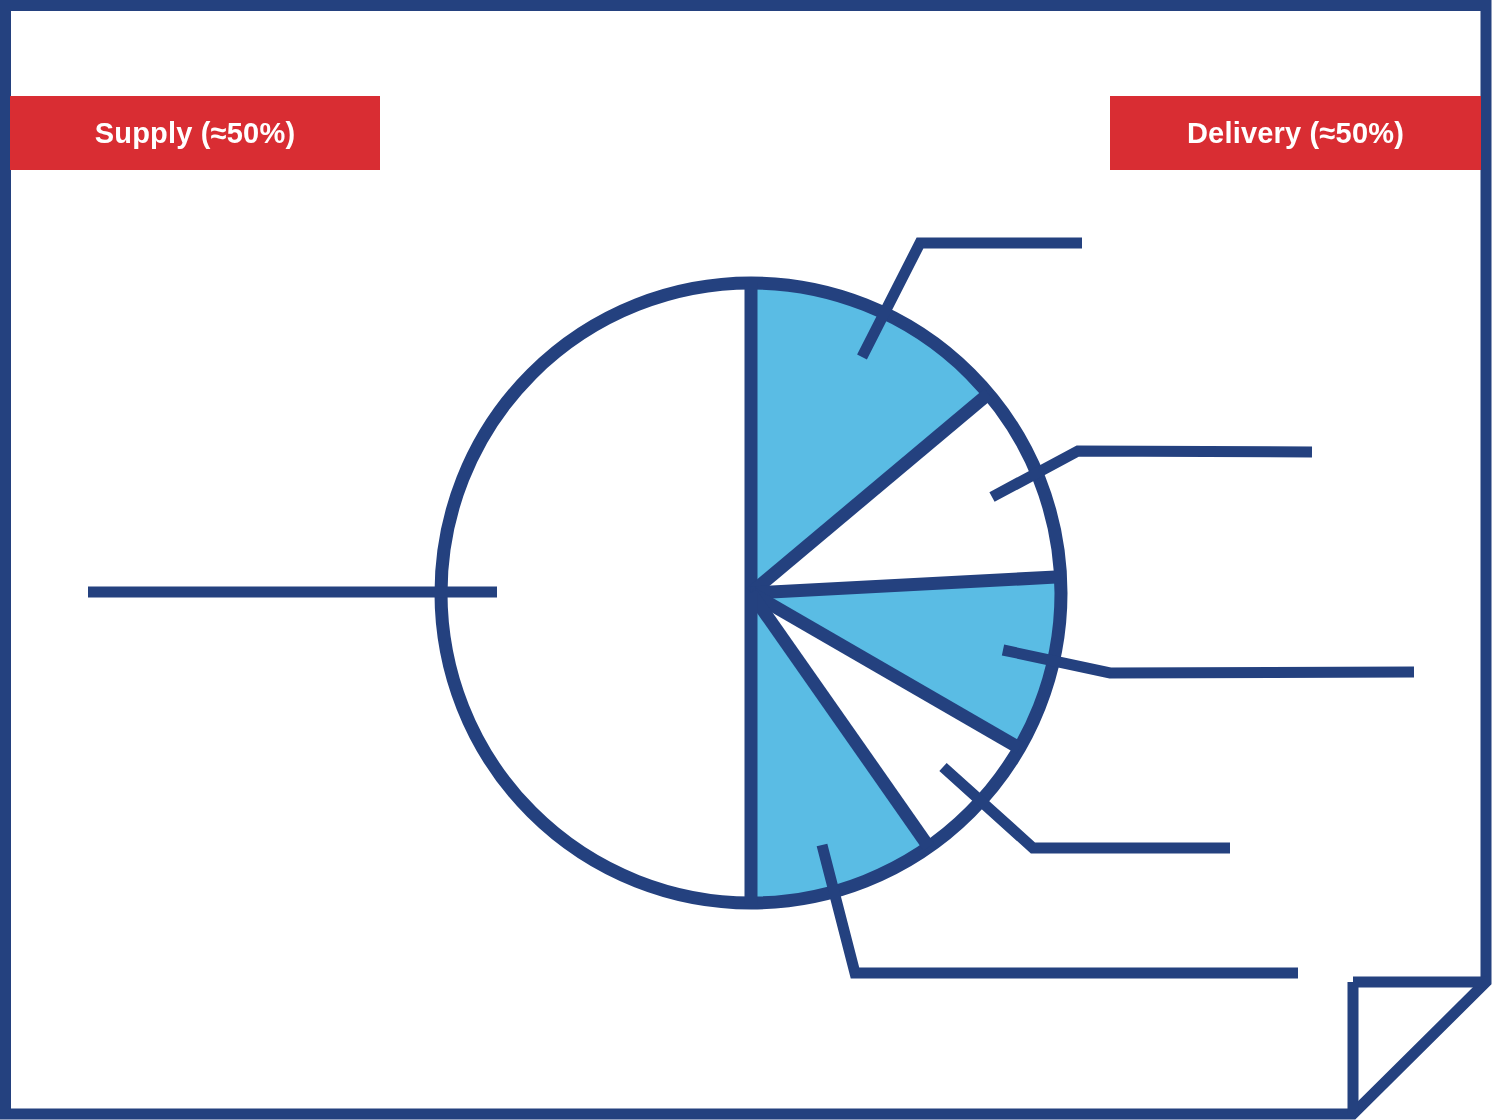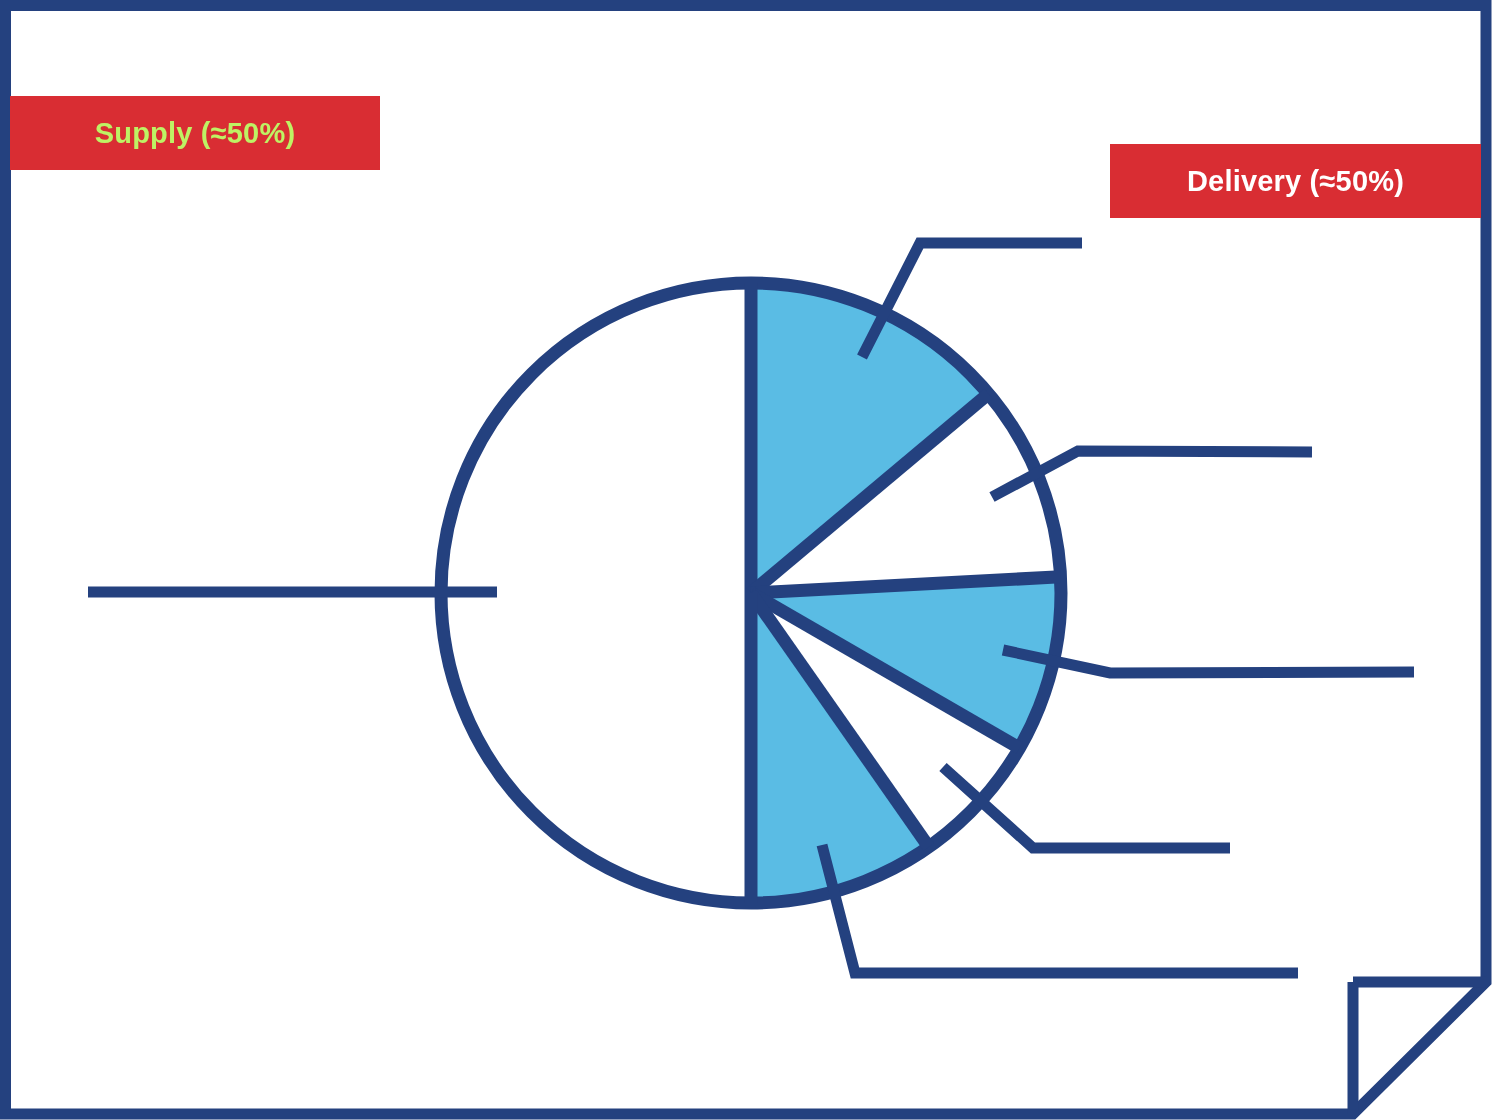--- a/index.html
+++ b/index.html
@@ -54,21 +54,21 @@
       <polyline points="992,497 1078,451 1312,452" fill="none" stroke="#24417F" stroke-width="11" stroke-linejoin="miter"></polyline>
       <polyline points="1003,650 1110,673 1414,672" fill="none" stroke="#24417F" stroke-width="11" stroke-linejoin="miter"></polyline>
       <polyline points="943,767 1033,848 1230,848" fill="none" stroke="#24417F" stroke-width="11" stroke-linejoin="miter"></polyline>
       <polyline points="822,845 855,973 1298,973" fill="none" stroke="#24417F" stroke-width="11" stroke-linejoin="miter"></polyline>
       <polyline points="497,592 88,592" fill="none" stroke="#24417F" stroke-width="11" stroke-linejoin="miter"></polyline>
       <path d="M5.5,5.5 H1486 V982 L1353,1114 H5.5 Z" fill="none" stroke="#24417F" stroke-width="11"></path>
       <path d="M1353,982 H1486" fill="none" stroke="#24417F" stroke-width="11"></path>
       <path d="M1353,982 V1114" fill="none" stroke="#24417F" stroke-width="11"></path>
     </svg>
 
-  <div class="tag tag-left" style="background: rgb(217, 45, 51); color: #bef264;">
+  <div class="tag tag-left" style="background: rgb(217, 45, 51); color: #ffffff;">
     <span>Supply (≈50%)</span>
   </div>
 
-  <div class="tag tag-right" style="background: rgb(217, 45, 51); color: rgb(255, 255, 255); margin-top: 48px;">
+  <div class="tag tag-right" style="background: rgb(217, 45, 51); color: rgb(255, 255, 255);">
     <span>Delivery (≈50%)</span>
   </div>
 
 </div>
 
 </body></html>

